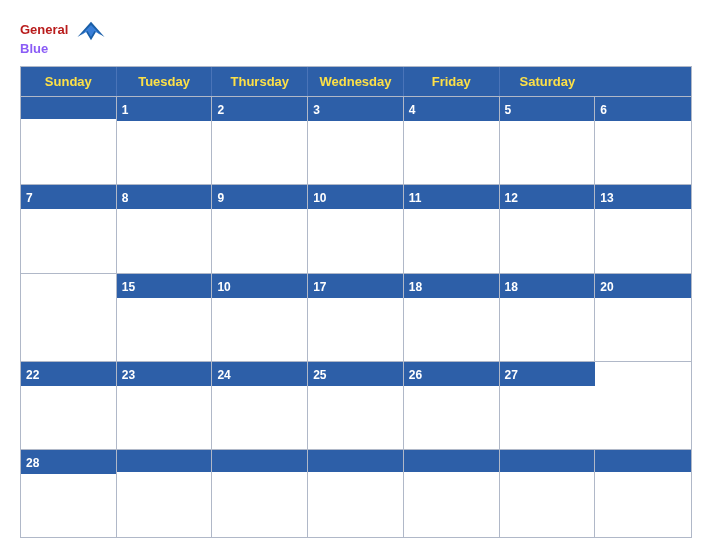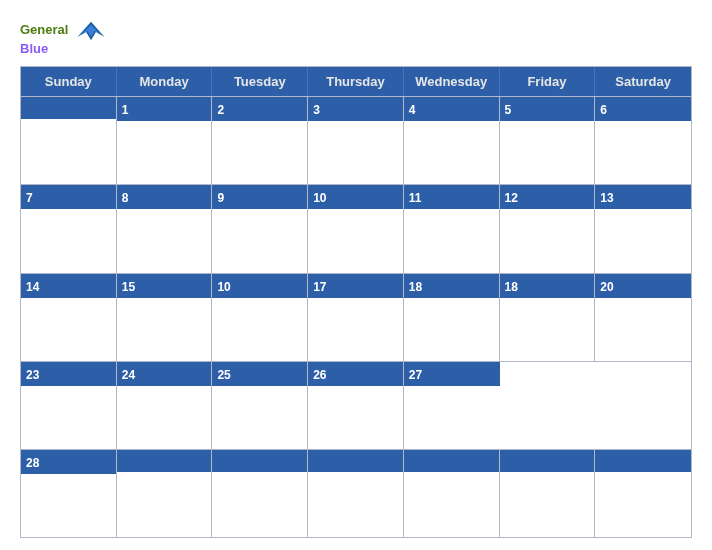--- a/index.html
+++ b/index.html
@@ -24,21 +24,21 @@
       margin-bottom: 10px;
     }
     .logo {
       display: flex;
       flex-direction: column;
       align-items: flex-start;
     }
     .logo-text {
       font-size: 13px;
       font-weight: bold;
-      color: #4d7c0f;
+      color: #b91c1c;
       line-height: 1.1;
     }
     .logo-blue {
       color: #8b5cf6;
     }
     .logo-icon {
       width: 38px;
       height: 22px;
       margin-top: 2px;
     }
@@ -53,21 +53,21 @@
       display: flex;
       flex-direction: column;
       border: 1.5px solid #b0b8c8;
     }
     .cal-header-row {
       display: grid;
       grid-template-columns: repeat(7, 1fr);
       background-color: #2d5fa8;
     }
     .cal-header-cell {
-      color: #e5e5e5;
+      color: #fde047;
       font-size: 13px;
       font-weight: bold;
       text-align: center;
       padding: 7px 2px;
       border-right: 1px solid #4a74b8;
     }
     .cal-header-cell:last-child {
       border-right: none;
     }
     .cal-body {
@@ -124,21 +124,20 @@
         </svg>
       </div>
       <span class="logo-text logo-blue">Blue</span>
     </div>
     <div class="month-title"></div>
   </div>
 
   <div class="calendar">
     <div class="cal-header-row">
     <div class="cal-header-cell">Sunday</div>
-        <div class="cal-header-cell">Monday</div>
         <div class="cal-header-cell">Tuesday</div>
         <div class="cal-header-cell">Thursday</div>
         <div class="cal-header-cell">Wednesday</div>
         <div class="cal-header-cell">Friday</div>
         <div class="cal-header-cell">Saturday</div>
       </div>
 
     <div class="cal-body">
     <div class="cal-week">
           <div class="cal-cell">
@@ -195,21 +194,20 @@
             <div class="date-row"><span class="date-num">12</span></div>
             <div class="cell-content"></div>
           </div>
           <div class="cal-cell">
             <div class="date-row"><span class="date-num">13</span></div>
             <div class="cell-content"></div>
           </div>
         </div>
         <div class="cal-week">
           <div class="cal-cell">
-            <div class="date-row"><span class="date-num">14</span></div>
             <div class="cell-content"></div>
           </div>
           <div class="cal-cell">
             <div class="date-row"><span class="date-num">15</span></div>
             <div class="cell-content"></div>
           </div>
           <div class="cal-cell">
             <div class="date-row"><span class="date-num">10</span></div>
             <div class="cell-content"></div>
           </div>
@@ -224,20 +222,24 @@
           <div class="cal-cell">
             <div class="date-row"><span class="date-num">18</span></div>
             <div class="cell-content"></div>
           </div>
           <div class="cal-cell">
             <div class="date-row"><span class="date-num">20</span></div>
             <div class="cell-content"></div>
           </div>
         </div>
         <div class="cal-week">
+          <div class="cal-cell">
+            <div class="date-row"><span class="date-num">22</span></div>
+            <div class="cell-content"></div>
+          </div>
           <div class="cal-cell">
             <div class="date-row"><span class="date-num">23</span></div>
             <div class="cell-content"></div>
           </div>
           <div class="cal-cell">
             <div class="date-row"><span class="date-num">24</span></div>
             <div class="cell-content"></div>
           </div>
           <div class="cal-cell">
             <div class="date-row"><span class="date-num">25</span></div>

